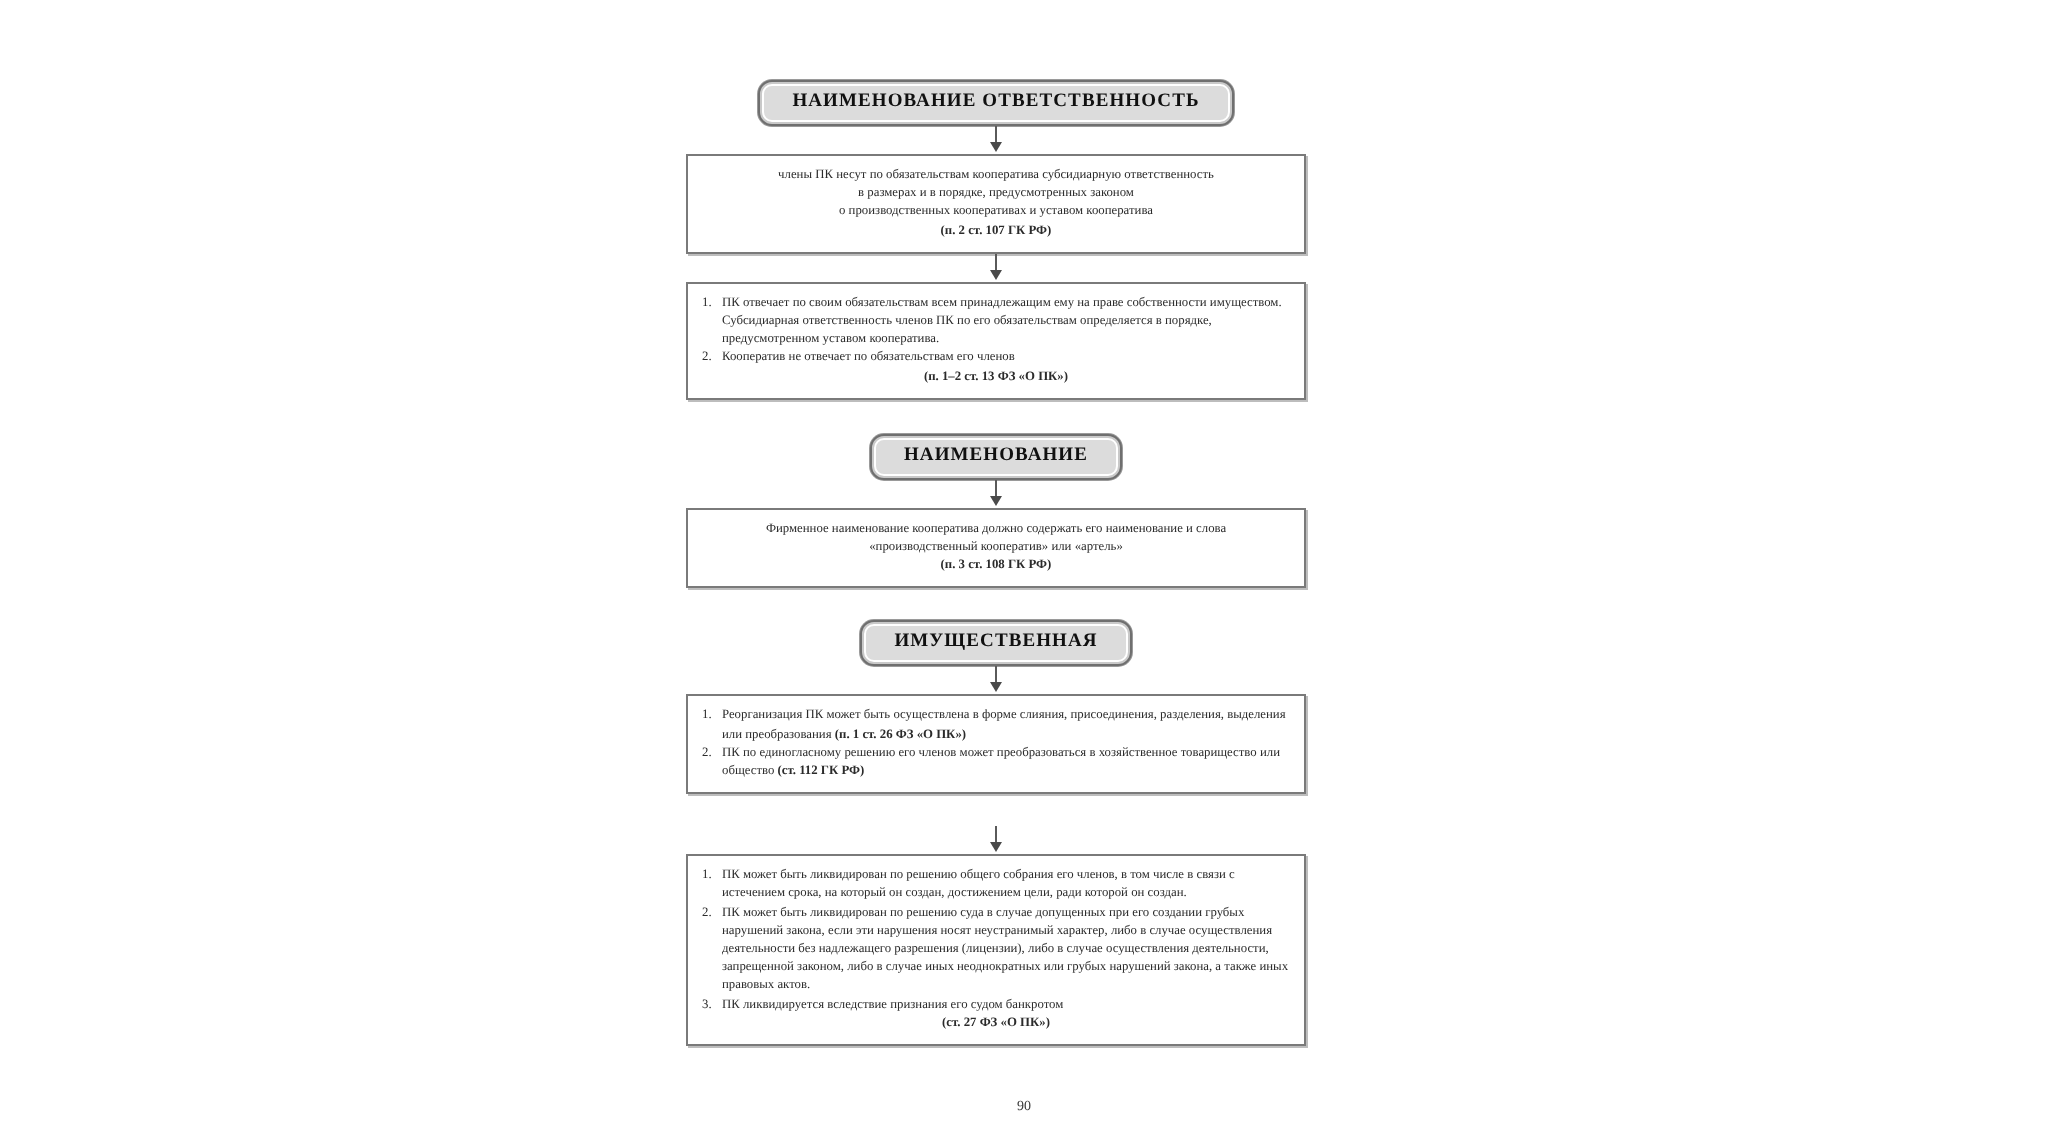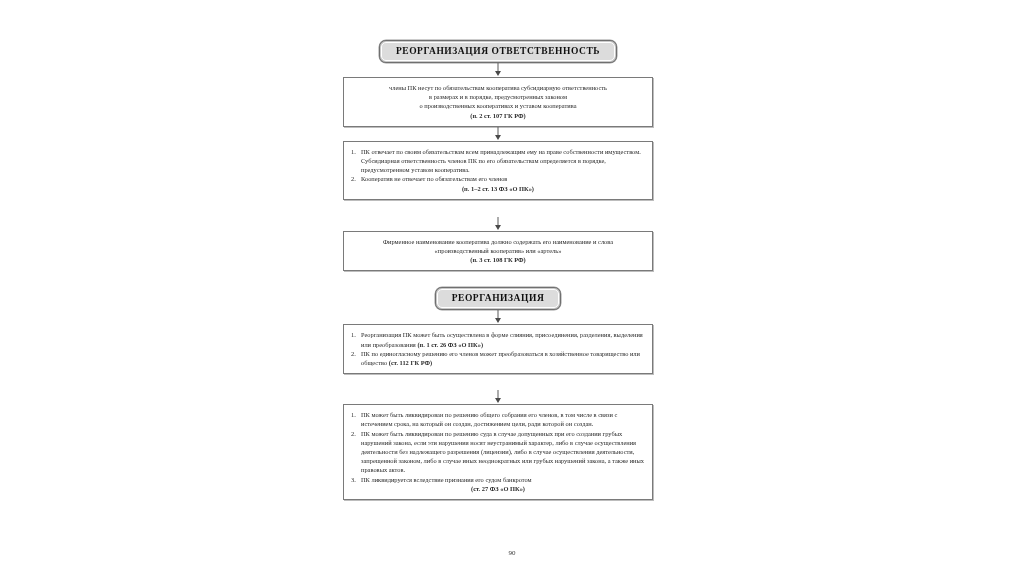--- a/index.html
+++ b/index.html
@@ -142,21 +142,21 @@
   }
 </style>
 </head>
 <body>
 
 <div class="page">
 
   <div class="flow">
 
     <div class="section-head">
-      <div class="section-head-inner">РЕОРГАНИЗАЦИЯ ОТВЕТСТВЕННОСТЬ</div>
+      <div class="section-head-inner">НАИМЕНОВАНИЕ ОТВЕТСТВЕННОСТЬ</div>
     </div>
 
     <div class="arrow">
       <div class="stem"></div>
       <div class="head"></div>
     </div>
 
     <div class="textbox">
       <p class="center">члены ПК несут по обязательствам кооператива субсидиарную ответственность</p>
       <p class="center">в размерах и в порядке, предусмотренных законом</p>
@@ -178,36 +178,39 @@
         <li>
           <span class="num">2.</span>
           <span>Кооператив не отвечает по обязательствам его членов</span>
         </li>
       </ul>
       <p class="citation">(п. 1–2 ст. 13 ФЗ «О ПК»)</p>
     </div>
 
     <div class="gap-a"></div>
 
+    <div class="section-head">
+      <div class="section-head-inner">НАИМЕНОВАНИЕ</div>
+    </div>
 
     <div class="arrow">
       <div class="stem"></div>
       <div class="head"></div>
     </div>
 
     <div class="textbox">
       <p class="center">Фирменное наименование кооператива должно содержать его наименование и слова</p>
       <p class="center">«производственный кооператив» или «артель»</p>
       <p class="citation">(п. 3 ст. 108 ГК РФ)</p>
     </div>
 
     <div class="gap-b"></div>
 
     <div class="section-head">
-      <div class="section-head-inner">РЕОРГАНИЗАЦИЯ</div>
+      <div class="section-head-inner">ИМУЩЕСТВЕННАЯ</div>
     </div>
 
     <div class="arrow">
       <div class="stem"></div>
       <div class="head"></div>
     </div>
 
     <div class="textbox">
       <ul class="numlist">
         <li>

